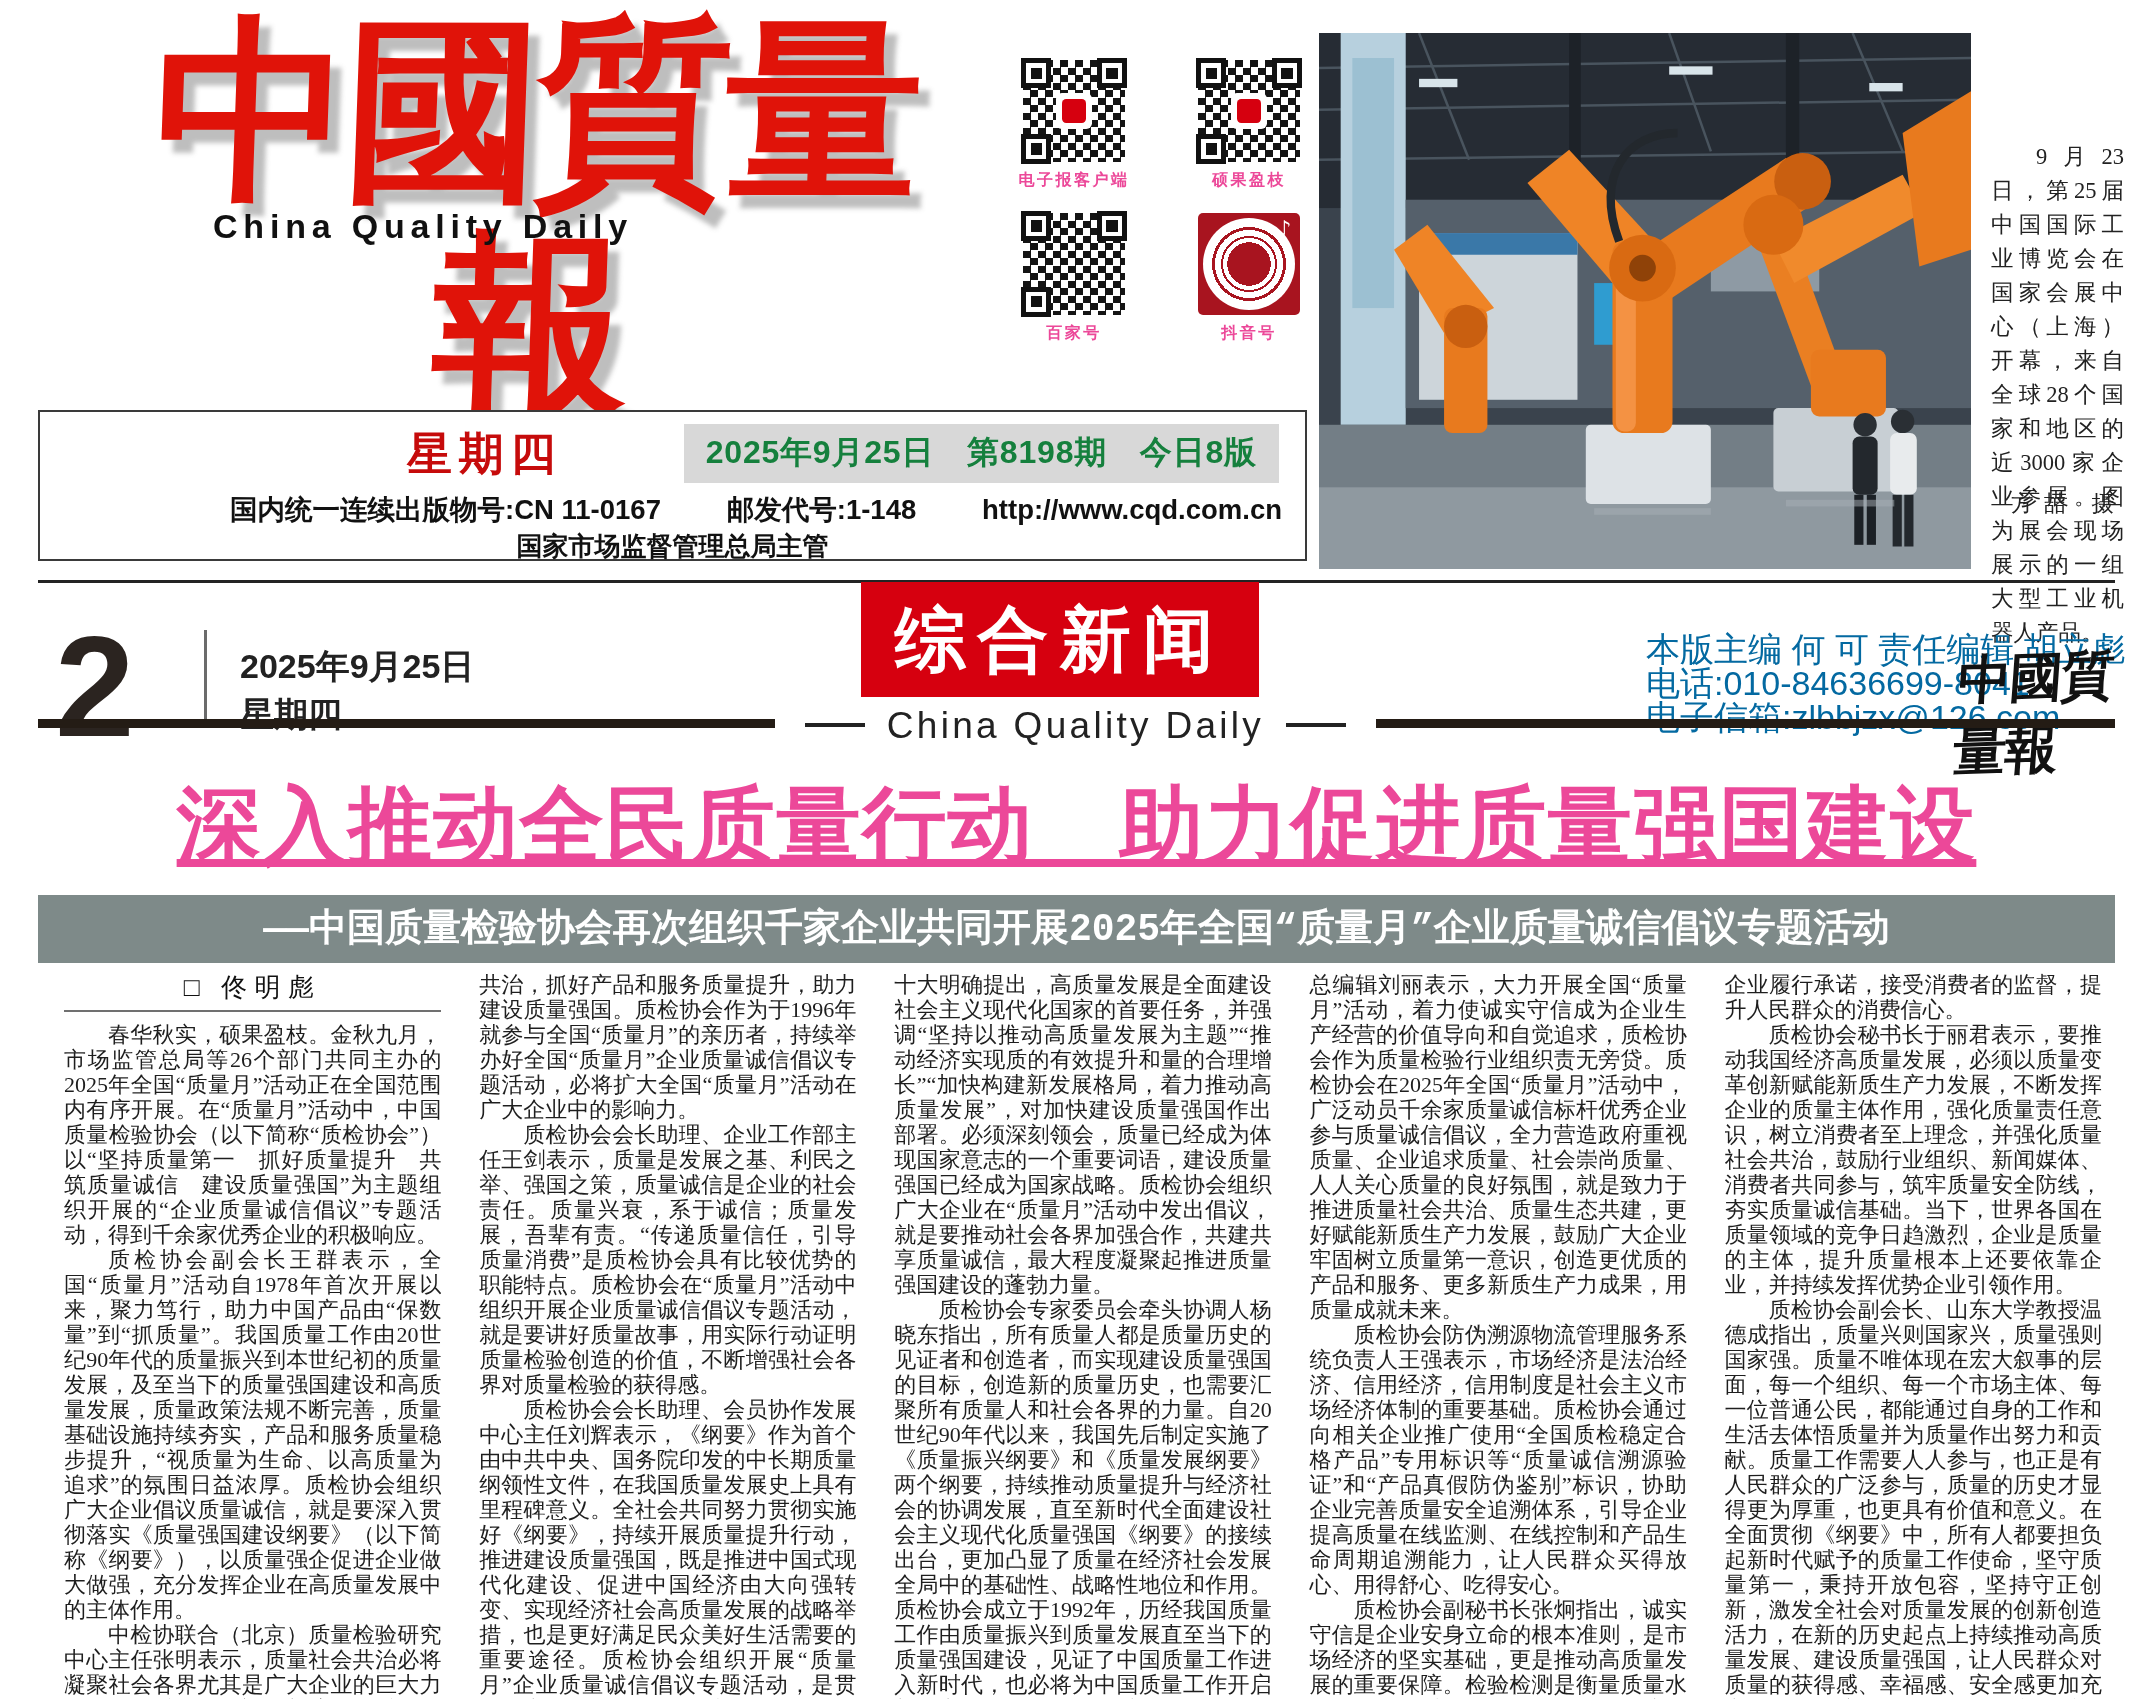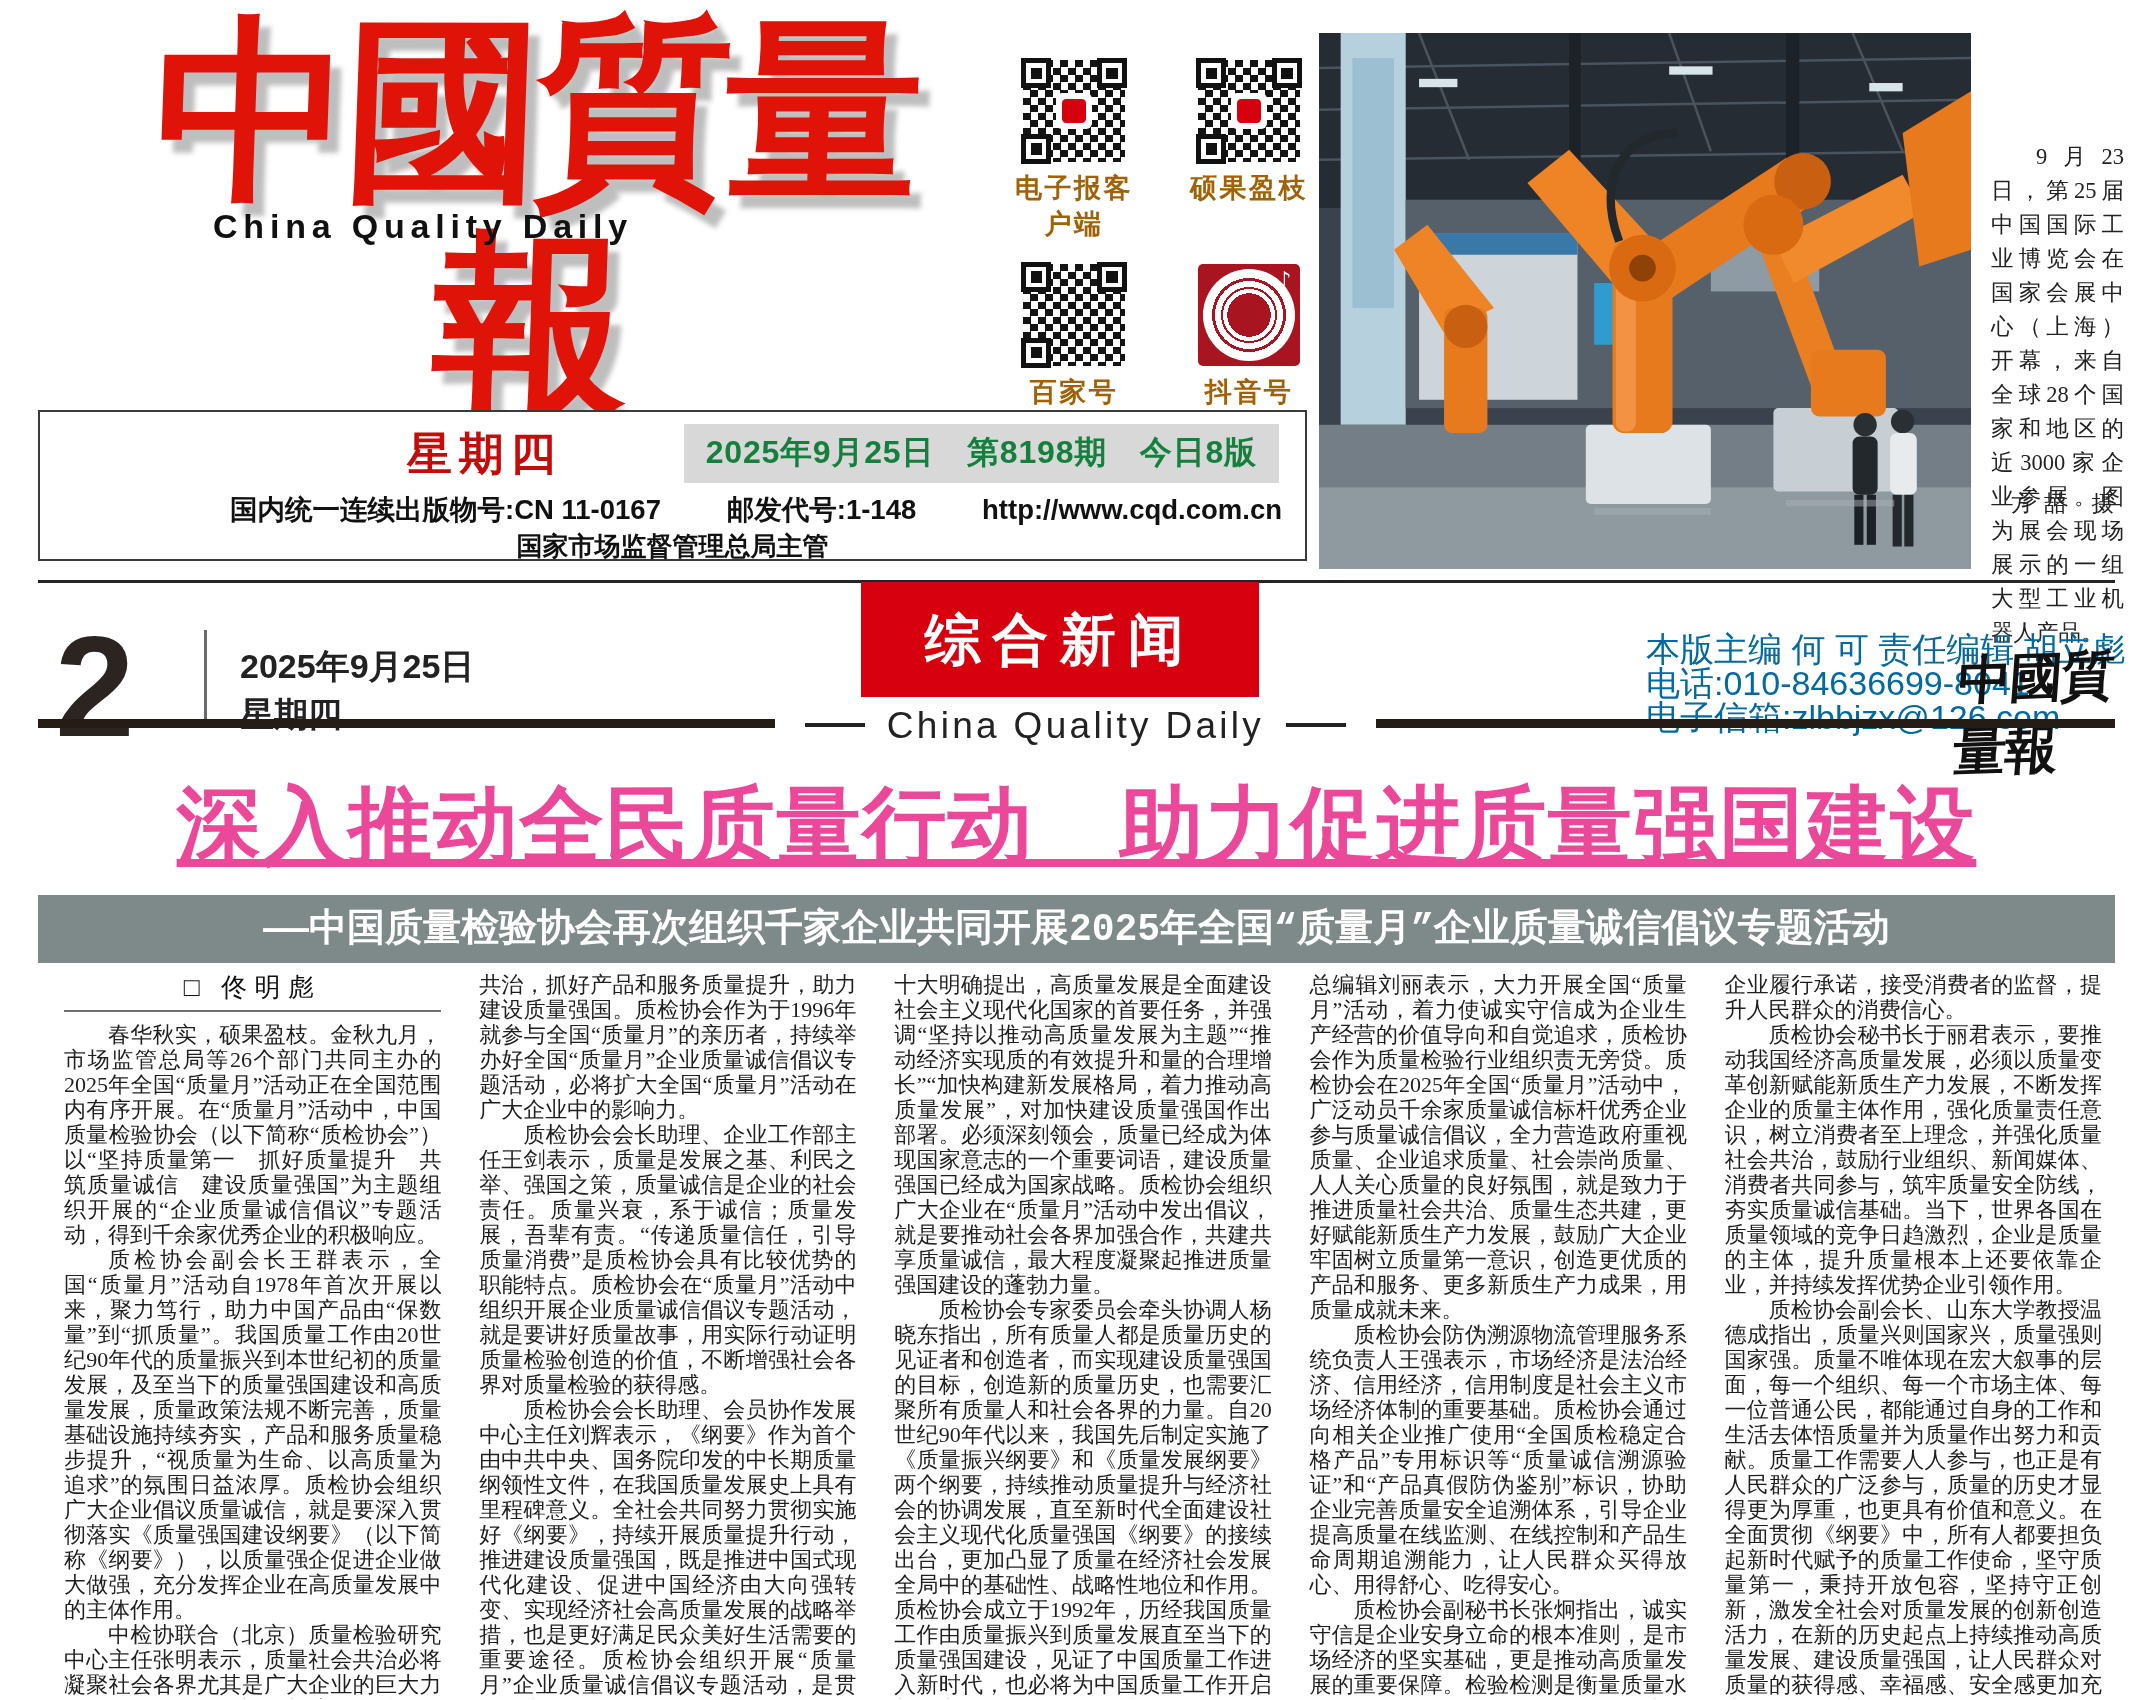--- a/index.html
+++ b/index.html
@@ -23,21 +23,21 @@
   .fd::after{content:"";position:absolute;inset:4.2px;background:#111;}
   .fd.tl{left:-1.7px;top:-1.7px}.fd.tr{right:-1.7px;top:-1.7px}.fd.bl{left:-1.7px;bottom:-1.7px}
   .center-logo{position:absolute;inset:33px;background:#fff;border-radius:5.8px;}
   .center-logo::after{content:"";position:absolute;inset:5.8px;background:#d6000f;border-radius:4.2px;}
   .qr.douyin{background:#a8141f;border-radius:5px;}
   .qr.douyin::before{content:"";position:absolute;inset:5px;border-radius:50%;
     background:radial-gradient(circle,#a8141f 0 21.7px,#fff 21.7px 26px,rgba(168,20,31,.85) 26px 28px,
       #fff 28px 34px,rgba(168,20,31,.55) 34px 37px,#fff 37px 58px);}
   .qr.douyin::after{content:"♪";position:absolute;right:8.3px;top:3.3px;color:#fff;font-size:21.7px;
     font-family:"DejaVu Sans",sans-serif;}
-  .qr-label{margin-top:8.3px;font-size:27px;font-weight:700;color:#a16207;letter-spacing:2.5px;
+  .qr-label{margin-top:8.3px;font-size:16px;font-weight:700;color:#ec4899;letter-spacing:2.5px;
     font-family:"Liberation Sans","DejaVu Sans",sans-serif;}
 
   .info-box{position:absolute;left:38px;top:410px;width:1265px;height:147px;border:2.5px solid #3a3a3a;
     background:#fff;font-family:"Liberation Sans","DejaVu Sans",sans-serif;}
   .weekday{position:absolute;left:367px;top:11.7px;font-size:45px;font-weight:900;color:#c60b0b;letter-spacing:6.7px;}
   .date-issue{position:absolute;left:644px;top:11.7px;background:#d8d8d8;color:#15803d;
     font-size:32px;font-weight:700;padding:7.5px 21.7px;letter-spacing:0.8px;}
   .ib-r2{position:absolute;left:190px;top:80px;width:1052px;display:flex;justify-content:space-between;
     font-size:27.5px;font-weight:700;color:#111;align-items:center;}
   .ib-r3{position:absolute;left:0;top:117px;width:100%;text-align:center;font-size:26px;font-weight:700;color:#111;}
@@ -52,21 +52,21 @@
 
   .rule-thin{position:absolute;left:38px;top:580px;width:2077px;height:3.3px;background:#232323;}
 
   
   .pagenum{position:absolute;left:55px;top:615px;font-size:143px;line-height:1;font-weight:900;color:#2b2420;
     font-family:"Liberation Sans","DejaVu Sans",sans-serif;}
   .vrule{position:absolute;left:204px;top:630px;width:2.5px;height:98px;background:#6b6b6b;}
   .dates{position:absolute;left:240px;top:642px;font-size:34px;line-height:48px;color:#222;font-weight:600;
     font-family:"Liberation Sans","DejaVu Sans",sans-serif;}
   .section-box{position:absolute;left:861px;top:582px;width:398px;height:115px;background:#d6000f;
-    color:#fff;font-size:56px;font-weight:900;text-align:center;line-height:117px;letter-spacing:11.7px;}
+    color:#fff;font-size:71px;font-weight:900;text-align:center;line-height:117px;letter-spacing:11.7px;}
   .editors{position:absolute;left:1646px;top:632px;font-size:34px;line-height:34px;color:#0369a1;
     font-family:Liberation Sans, sans-serif;}
   .small-logo{position:absolute;left:1956px;top:642px;font-size:53px;font-weight:700;color:#111;
     transform:skewX(-6deg) rotate(-2deg);letter-spacing:-1.7px;}
   .rule-thick{position:absolute;left:38px;top:719px;width:2077px;height:9.2px;background:#241c15;}
   .cqd-label{position:absolute;left:0;top:705px;width:100%;text-align:center;}
   .cqd-inner{display:inline-block;background:#fff;padding:0 8.3px;font-size:37px;color:#222;
     letter-spacing:3.3px;font-family:"Liberation Sans","DejaVu Sans",sans-serif;}
   .dash{display:inline-block;width:60px;height:3.3px;background:#222;vertical-align:middle;margin:0 21.7px 6.7px;}
 

